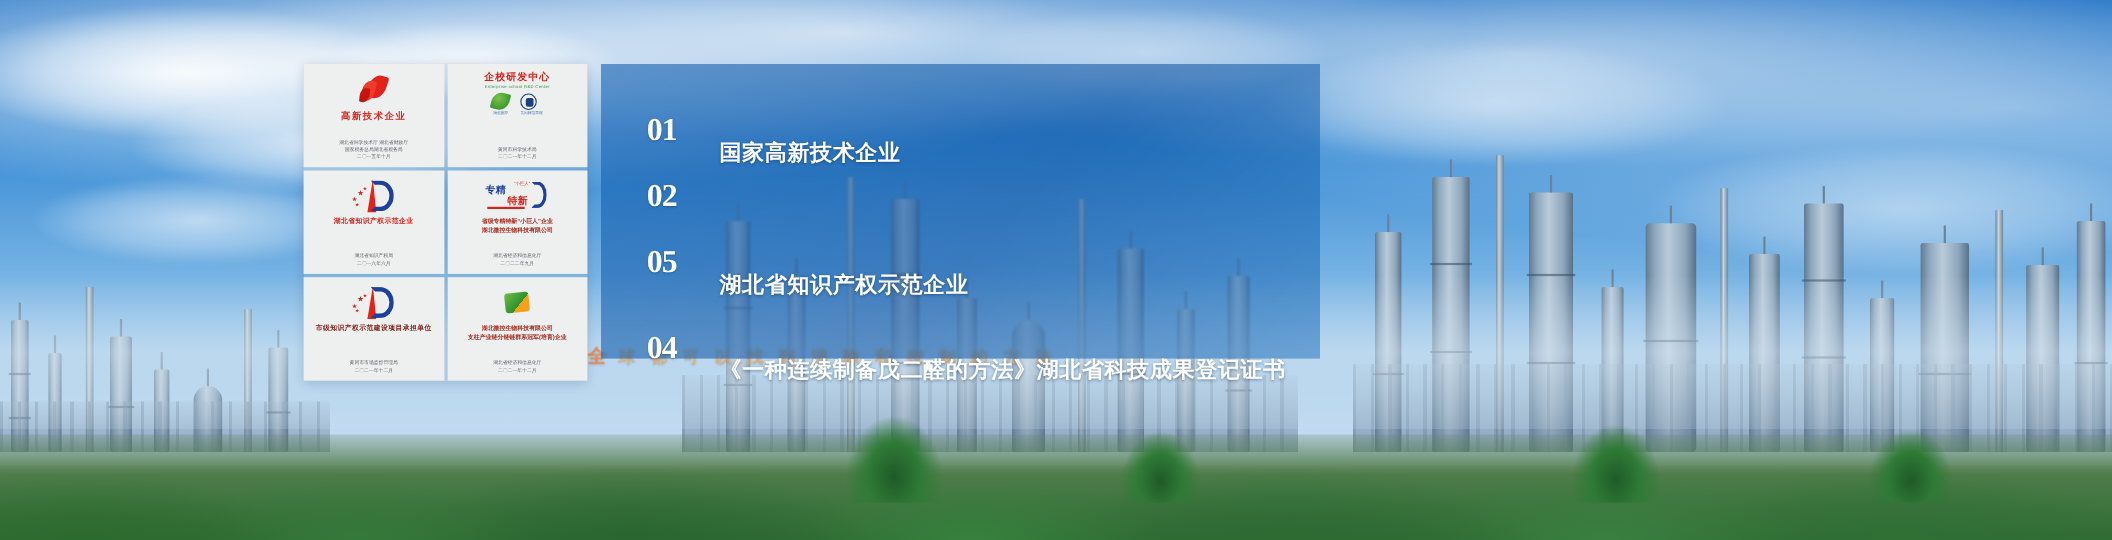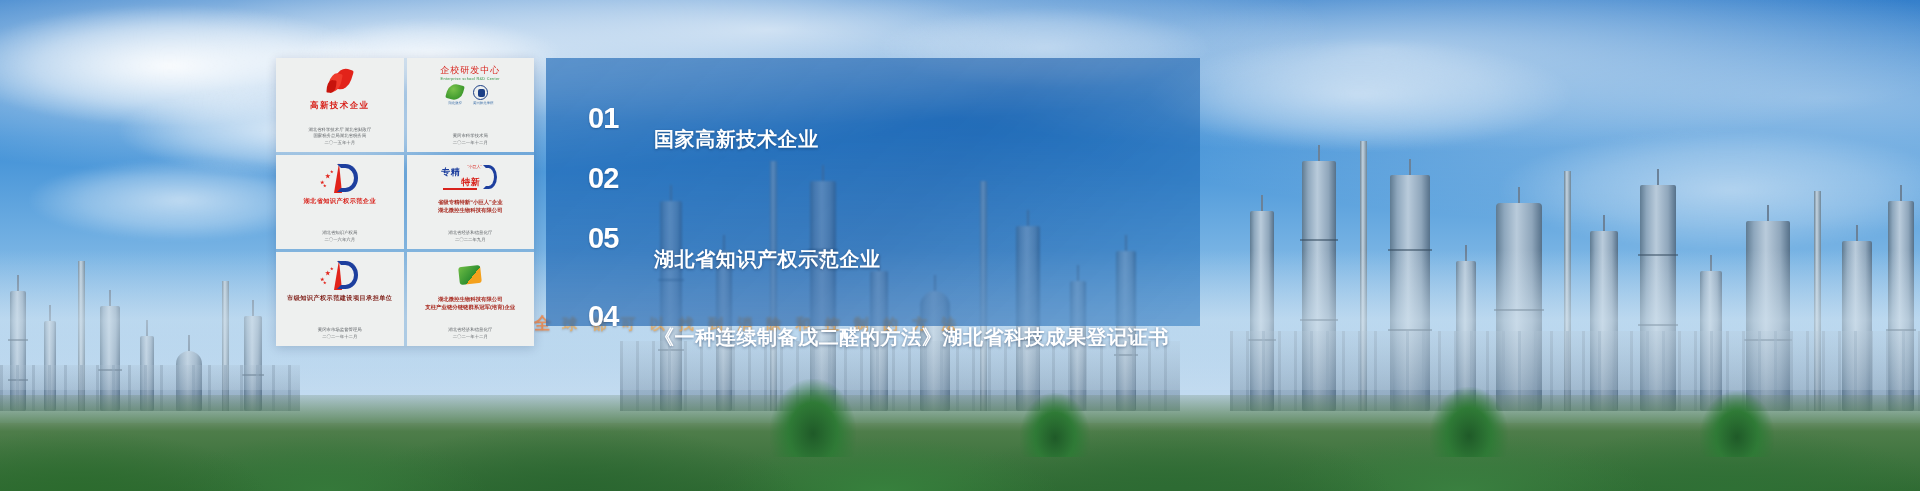--- a/index.html
+++ b/index.html
@@ -213,21 +213,21 @@
     border-left-color: transparent;
     border-radius: 0 60% 60% 0 / 0 50% 50% 0;
   }
   .zjtx .ul {
     position: absolute; left: 2px; bottom: 1px; width: 34px; height: 2px;
     background: #d8231c;
   }
 
   .rdhead { position: relative; text-align: center; }
   .rdhead .t {
-    color: #d8231c; font-weight: 400; font-size: 9px; letter-spacing: 1px;
+    color: #d8231c; font-weight: 700; font-size: 9px; letter-spacing: 1px;
   }
   .logos2 { display: flex; gap: 10px; align-items: center; justify-content: center; margin-top: 3px; }
   .leaf {
     width: 16px; height: 16px;
     background: radial-gradient(circle at 35% 35%, #79c24a 0%, #3f9a2e 70%);
     border-radius: 60% 10% 60% 10%;
     transform: rotate(15deg);
   }
   .seal {
     width: 15px; height: 15px; border: 1.6px solid #1b3f86; border-radius: 50%;
@@ -253,21 +253,21 @@
     background: linear-gradient(135deg, rgba(23,100,180,.62) 0%, rgba(18,86,164,.58) 55%, rgba(26,108,186,.50) 100%);
     backdrop-filter: blur(1px);
   }
   .honor-list {
     position: absolute; left: 42px; top: 28px; right: 10px;
     display: flex; flex-direction: column; gap: 13px;
   }
   .honor-row { display: flex; align-items: center; gap: 22px; }
   .honor-num {
     color: #ffffff;
-    font-family: Liberation Sans, sans-serif;
+    font-family: Liberation Serif, serif;
     font-weight: 700;
     font-size: 29px;
     line-height: 1;
     letter-spacing: -1px;
     width: 44px;
     text-shadow: 0 1px 2px rgba(0,30,70,.35);
   }
   .honor-text {
     color: #ffffff;
     font-weight: 700;

